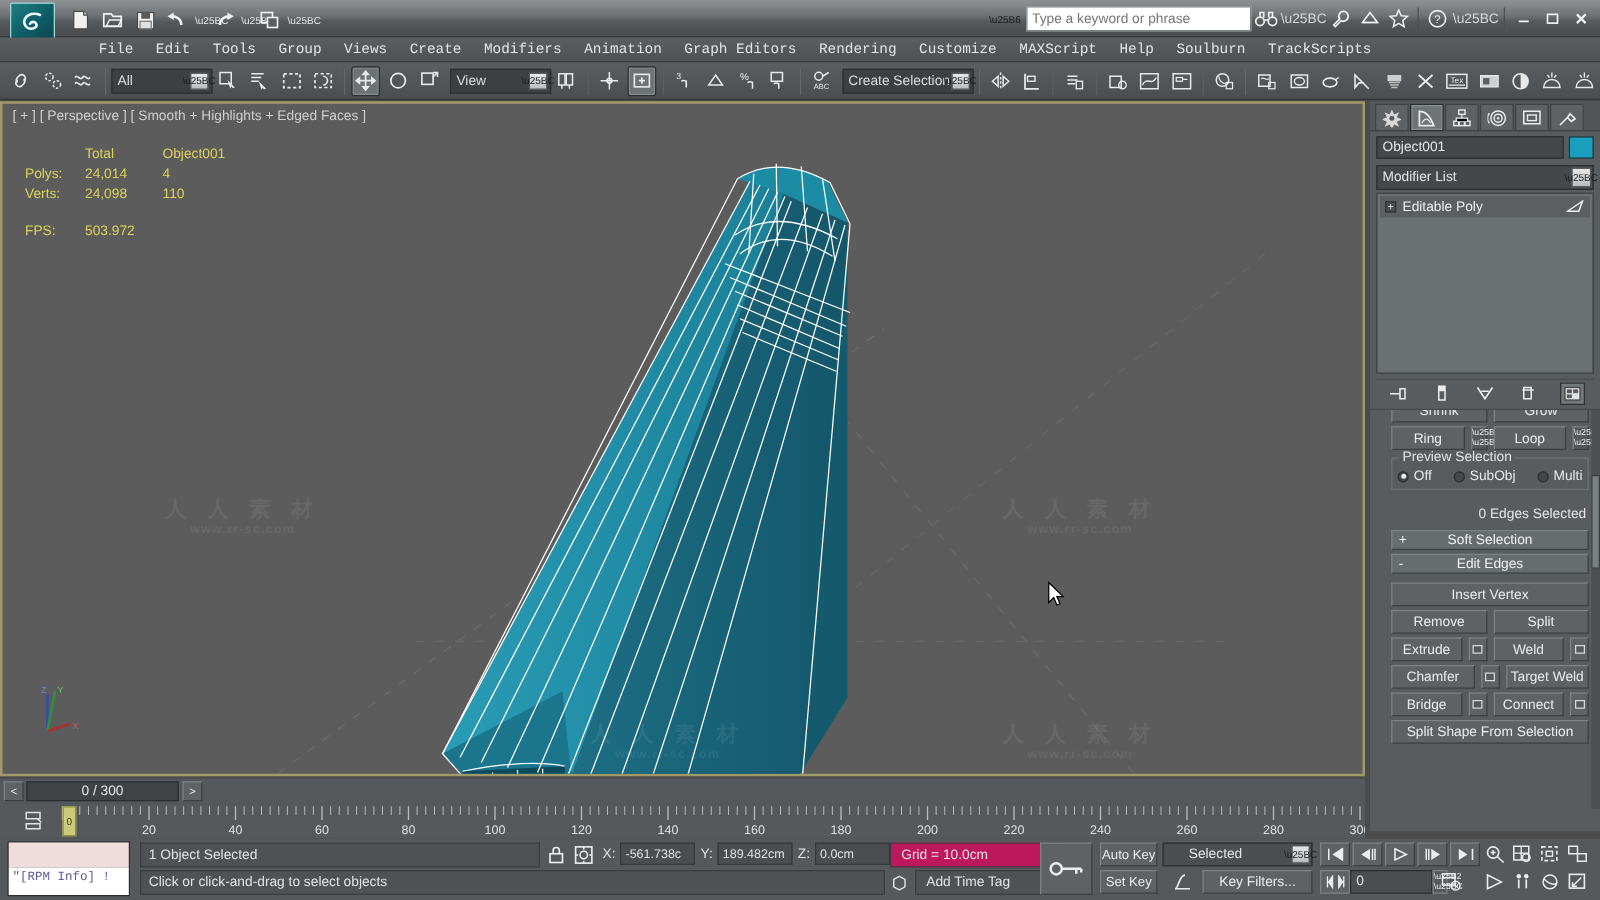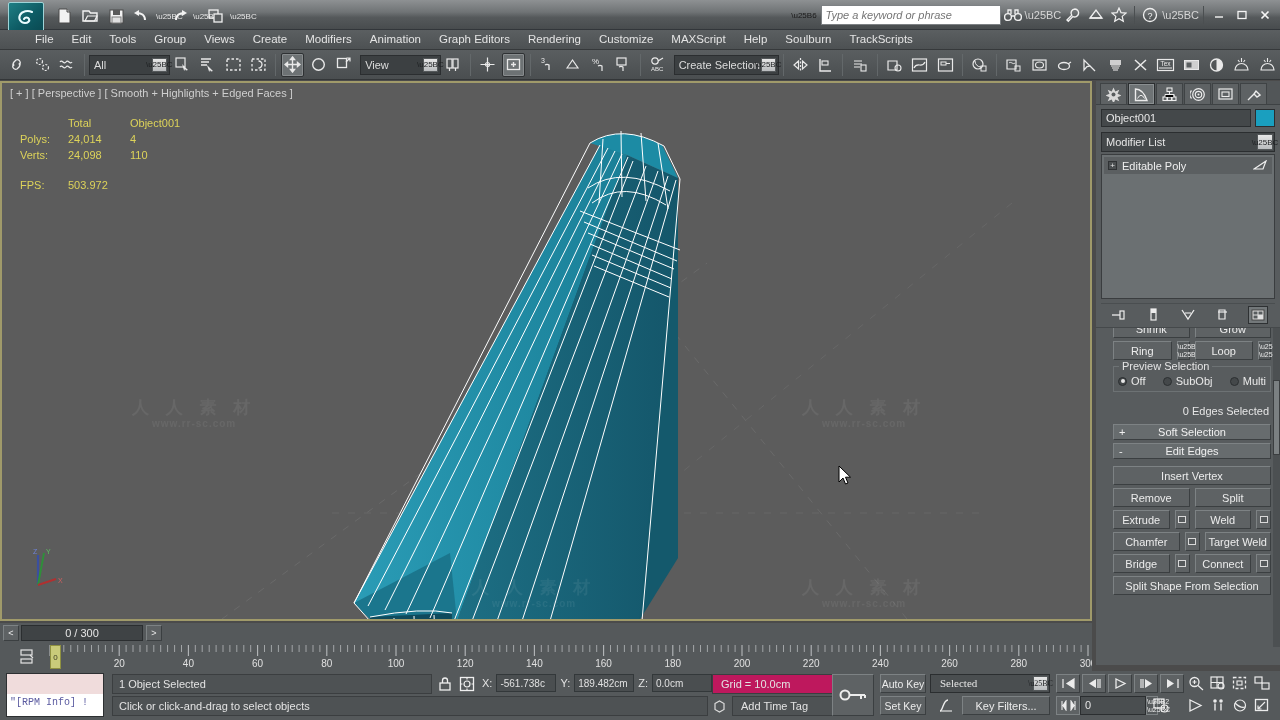--- a/index.html
+++ b/index.html
@@ -37,33 +37,34 @@
   .qat { position:absolute; left:52px; top:4px; height:24px; display:flex; align-items:center; gap:2px;}
   .qat .qbtn {
     width:24px; height:24px; display:flex; align-items:center; justify-content:center;
     color:#f2f2f2; font-size:14px;
   }
   .qat .qarrow { width:9px; color:#e8e8e8; font-size:8px; text-align:center; }
 
   .tb-right { position:absolute; right:4px; top:3px; height:24px; display:flex; align-items:center; gap:1px; }
   .searchbox {
     width:180px; height:20px; background:#ffffff; border:1px solid #7d8184;
-    color:#6b6b6b; font-style:italic; font-size:11px; padding:2px 4px; line-height:15px;
+    color:#6b6b6b; font-size:11px; padding:2px 4px; line-height:15px;
   }
   .tri-left { color:#1a1a1a; font-size:8px; margin-right:3px; }
   .tb-icon { width:22px; height:22px; display:flex; align-items:center; justify-content:center; color:#f0f0f0; font-size:13px; }
   .sep-v { width:1px; height:18px; background:#4b4f51; margin:0 3px; }
   .wbtn { width:22px; height:22px; display:flex; align-items:center; justify-content:center; color:#f5f5f5; font-size:13px; }
 
   
   .menubar {
     position:absolute; left:0; top:30px; width:1280px; height:20px;
     background:linear-gradient(to bottom,#5b5f61,#4d5153);
-    display:flex; align-items:center; padding-left:26px;
+    display:flex; align-items:center; padding-left:70px;
     border-bottom:1px solid #36393b;
+    font-family:Liberation Mono, monospace;
   }
   .menubar .mi { padding:0 9px; height:19px; line-height:19px; font-size:11.5px; color:#e4e4e4; }
 
   
   .maintoolbar {
     position:absolute; left:0; top:50px; width:1280px; height:30px;
     background:linear-gradient(to bottom,#5a5e60,#4a4e50);
     display:flex; align-items:center; padding-left:4px;
     border-bottom:1px solid #333638;
   }
@@ -239,21 +240,21 @@
   .coordlabel { font-size:11px; color:#e3e3e3; padding:0 2px; }
   .coordfield { width:60px; height:18px; background:#4a4e50; border:1px solid #33383a; color:#e0e0e0; font-size:10px; padding:2px 3px; line-height:13px;}
 
   .gridinfo { position:absolute; left:712px; top:3px; width:140px; height:20px; background:#be185d; border:1px solid #3b3e40; color:#e3e3e3; font-size:11px; padding:3px 0 0 8px;}
   .addtag { position:absolute; left:732px; top:25px; width:120px; height:20px; background:#4e5254; border:1px solid #3b3e40; color:#e3e3e3; font-size:11px; padding:3px 0 0 8px;}
   .boxicon { position:absolute; left:710px; top:26px; width:18px; height:18px; color:#dcdcdc; font-size:13px; display:flex; align-items:center; justify-content:center;}
 
   .keybtn { position:absolute; width:42px; height:42px; left:832px; top:3px; background:#5e6264; border:1px solid #7d8284; border-right-color:#3b3f41; border-bottom-color:#3b3f41; display:flex; align-items:center; justify-content:center; color:#ededed; font-size:16px;}
 
   .akbtn { position:absolute; left:880px; width:46px; height:19px; background:#5e6264; border:1px solid #7d8284; border-right-color:#3b3f41; border-bottom-color:#3b3f41; color:#ececec; font-size:10.5px; display:flex; align-items:center; justify-content:center;}
-  .akcombo { position:absolute; left:930px; top:3px; width:120px; height:19px; background:#4a4e50; border:1px solid #2b2e30; color:#e4e4e4; font-size:11px; padding:2px 0 0 9px;font-family:Liberation Serif, serif; }
+  .akcombo { position:absolute; left:930px; top:3px; width:120px; height:19px; background:#4a4e50; border:1px solid #2b2e30; color:#e4e4e4; font-size:11px; padding:2px 0 0 20px; }
   .akcombo .arrow { position:absolute; right:1px; top:1px; width:15px; height:15px; background:linear-gradient(to bottom,#e7e7e7,#b9bcbe); border:1px solid #55595b; color:#1d1f21; font-size:8px; display:flex; align-items:center; justify-content:center;}
   .kfbtn { position:absolute; left:962px; top:25px; width:88px; height:19px; background:#5e6264; border:1px solid #7d8284; border-right-color:#3b3f41; border-bottom-color:#3b3f41; color:#ececec; font-size:11px; display:flex; align-items:center; justify-content:center;}
   .curvebtn { position:absolute; left:936px; top:25px; width:22px; height:19px; color:#ededed; font-size:12px; display:flex; align-items:center; justify-content:center;}
 
   .playrow { position:absolute; left:1056px; top:3px; display:flex; gap:2px; }
   .pbtn { width:24px; height:19px; background:#5e6264; border:1px solid #7d8284; border-right-color:#3b3f41; border-bottom-color:#3b3f41; color:#ececec; font-size:10px; display:flex; align-items:center; justify-content:center;}
   .keyfield { position:absolute; left:1080px; top:25px; width:66px; height:19px; background:#4a4e50; border:1px solid #2b2e30; color:#e3e3e3; font-size:11px; padding:2px 0 0 4px;}
   .keyspin { position:absolute; left:1146px; top:25px; width:12px; height:19px; background:#55595b; border:1px solid #7d8284; color:#e9e9e9; font-size:7px; line-height:8px; text-align:center; padding-top:1px;}
   .navrow { position:absolute; left:1186px; top:3px; display:flex; gap:3px;}
   .navrow2 { position:absolute; left:1186px; top:25px; display:flex; gap:3px;}

